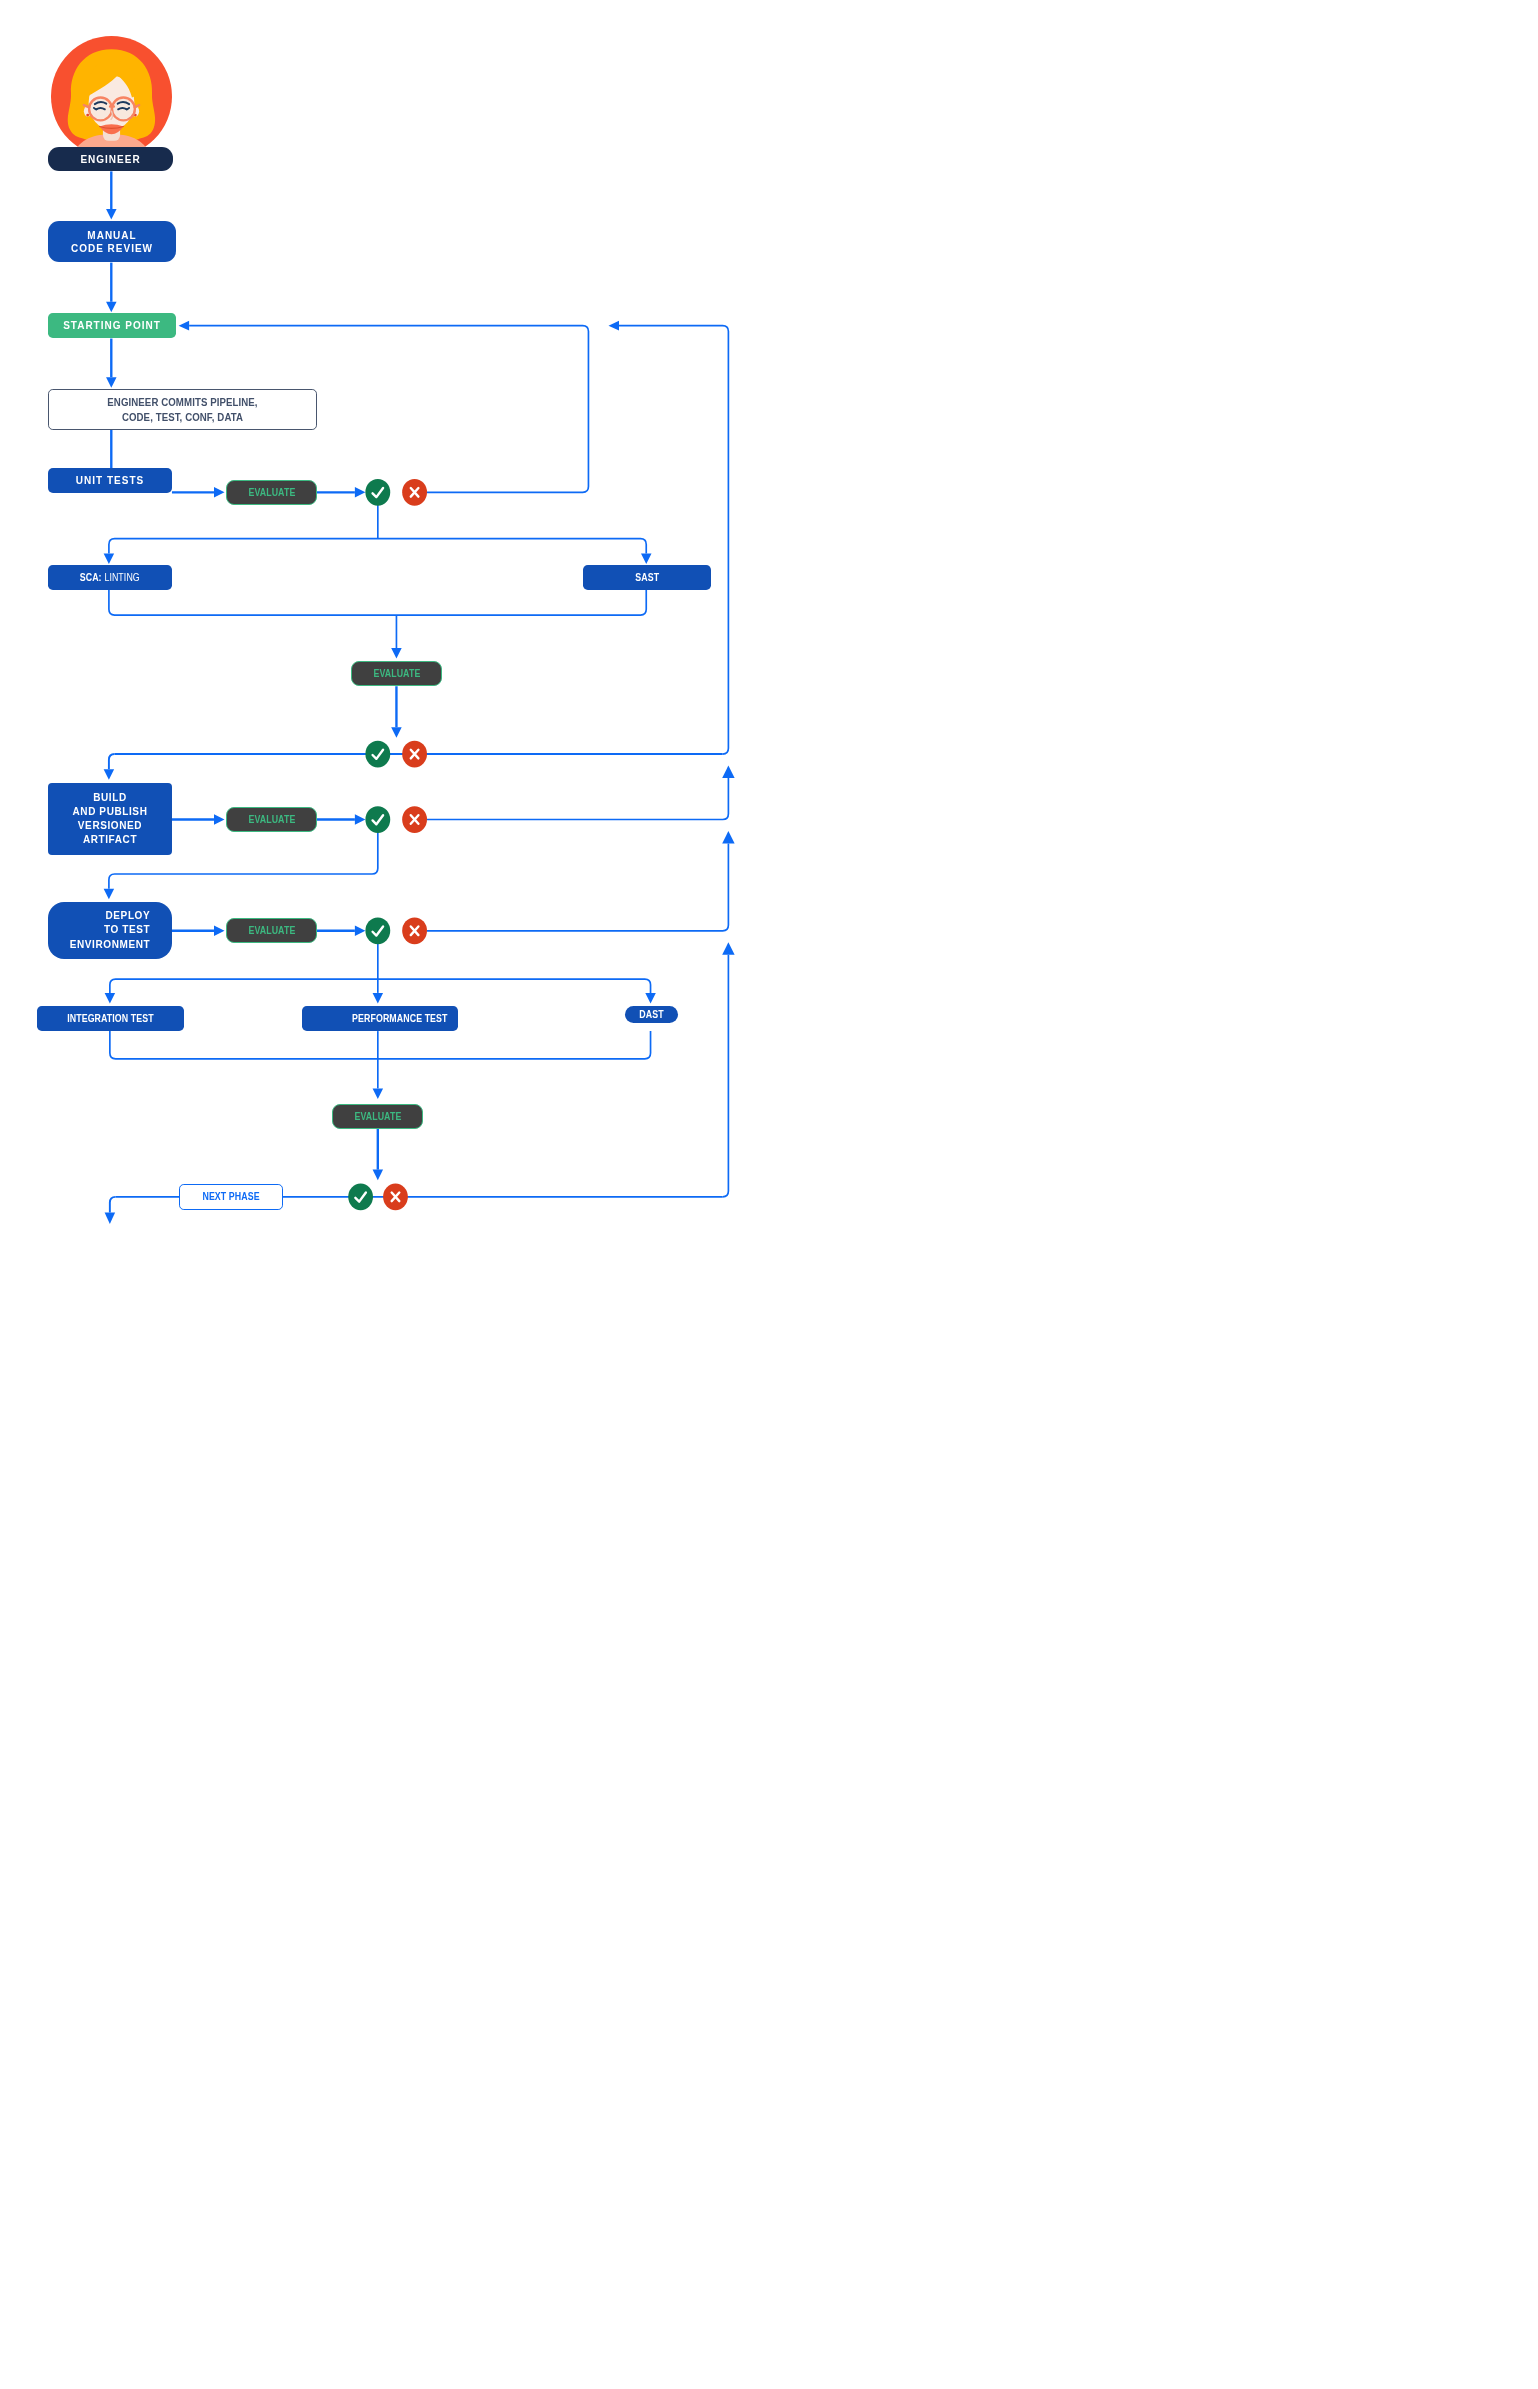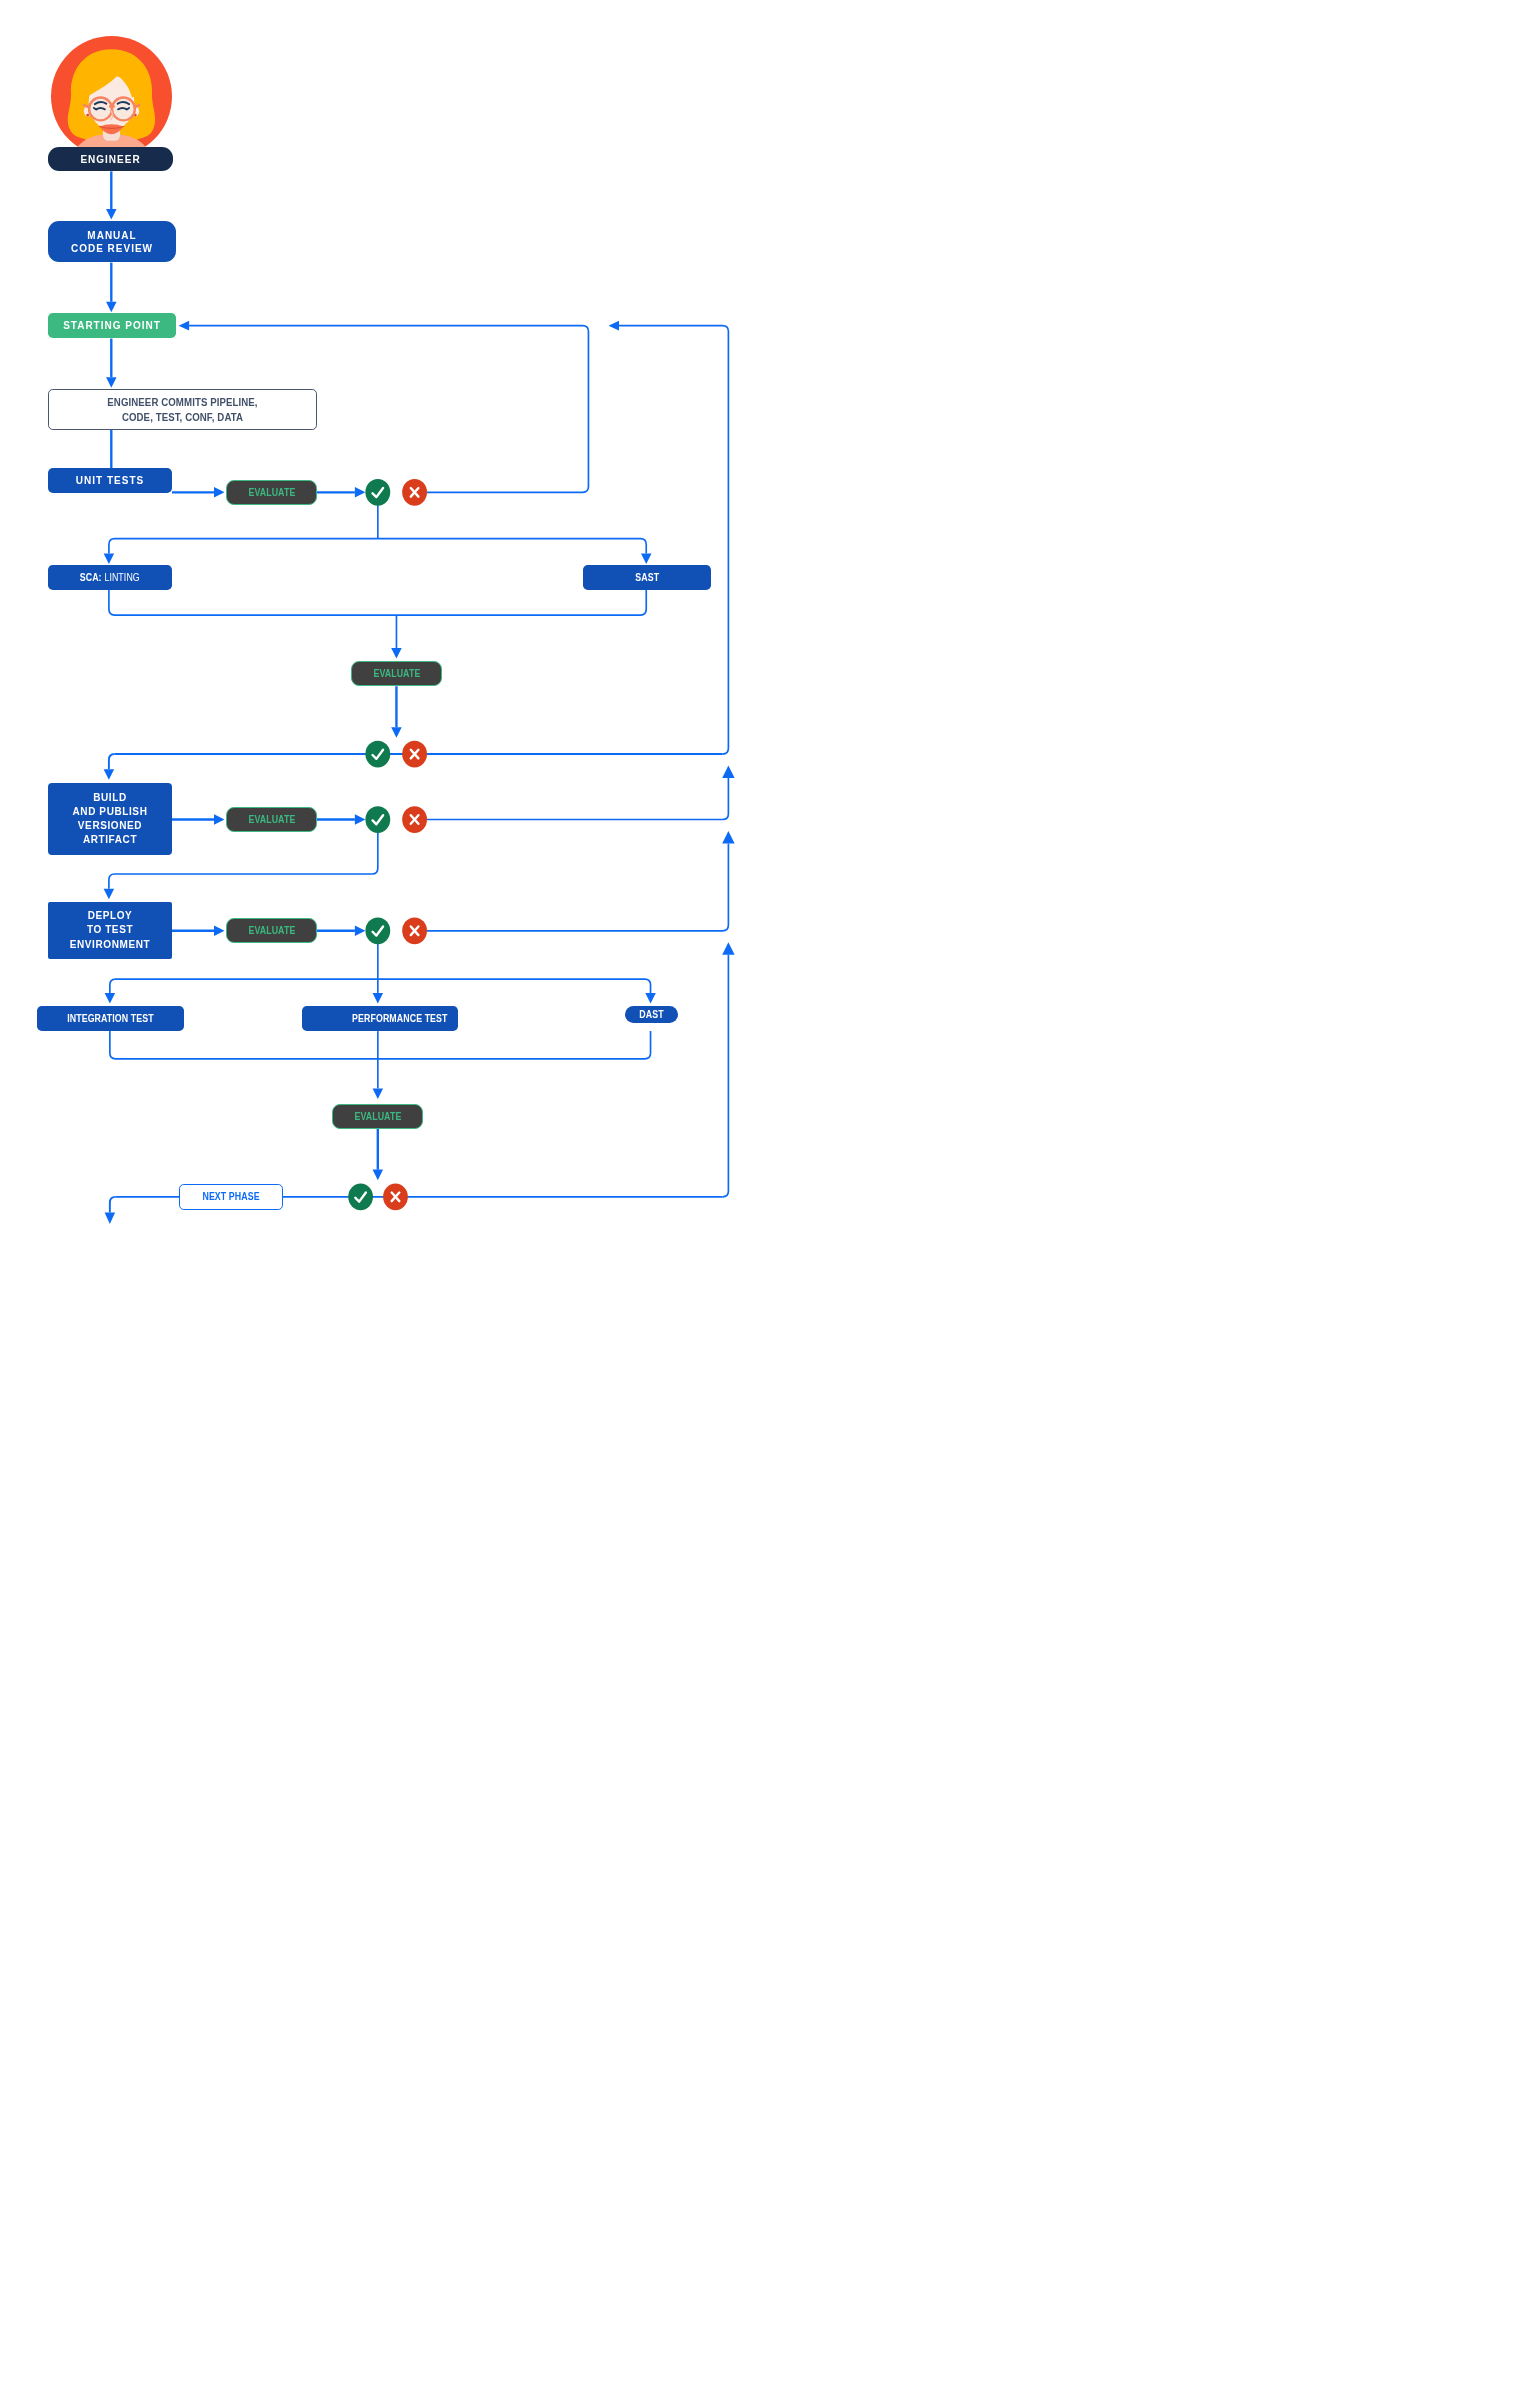--- a/index.html
+++ b/index.html
@@ -276,21 +276,21 @@
     <span class="lbl round-sm">BUILD
 AND PUBLISH
 VERSIONED
 ARTIFACT</span>
   </div>
 
   <div class="box outline-green" style="left:226px;top:807px;width:91px;height:25px;">
     <span class="cond">EVALUATE</span>
   </div>
 
-  <div class="box blue" style="left:48px;top:902px;width:124px;height:57px;border-radius:2px;">
+  <div class="box blue" style="left:48px;top:902px;width:124px;height:57px;border-radius:16px;text-align:right;">
     <span class="lbl round-sm">DEPLOY
 TO TEST
 ENVIRONMENT</span>
   </div>
 
   <div class="box outline-green" style="left:226px;top:918px;width:91px;height:25px;">
     <span class="cond">EVALUATE</span>
   </div>
 
   <div class="box blue" style="left:37px;top:1006px;width:147px;height:25px;border-radius:4.8px;">

